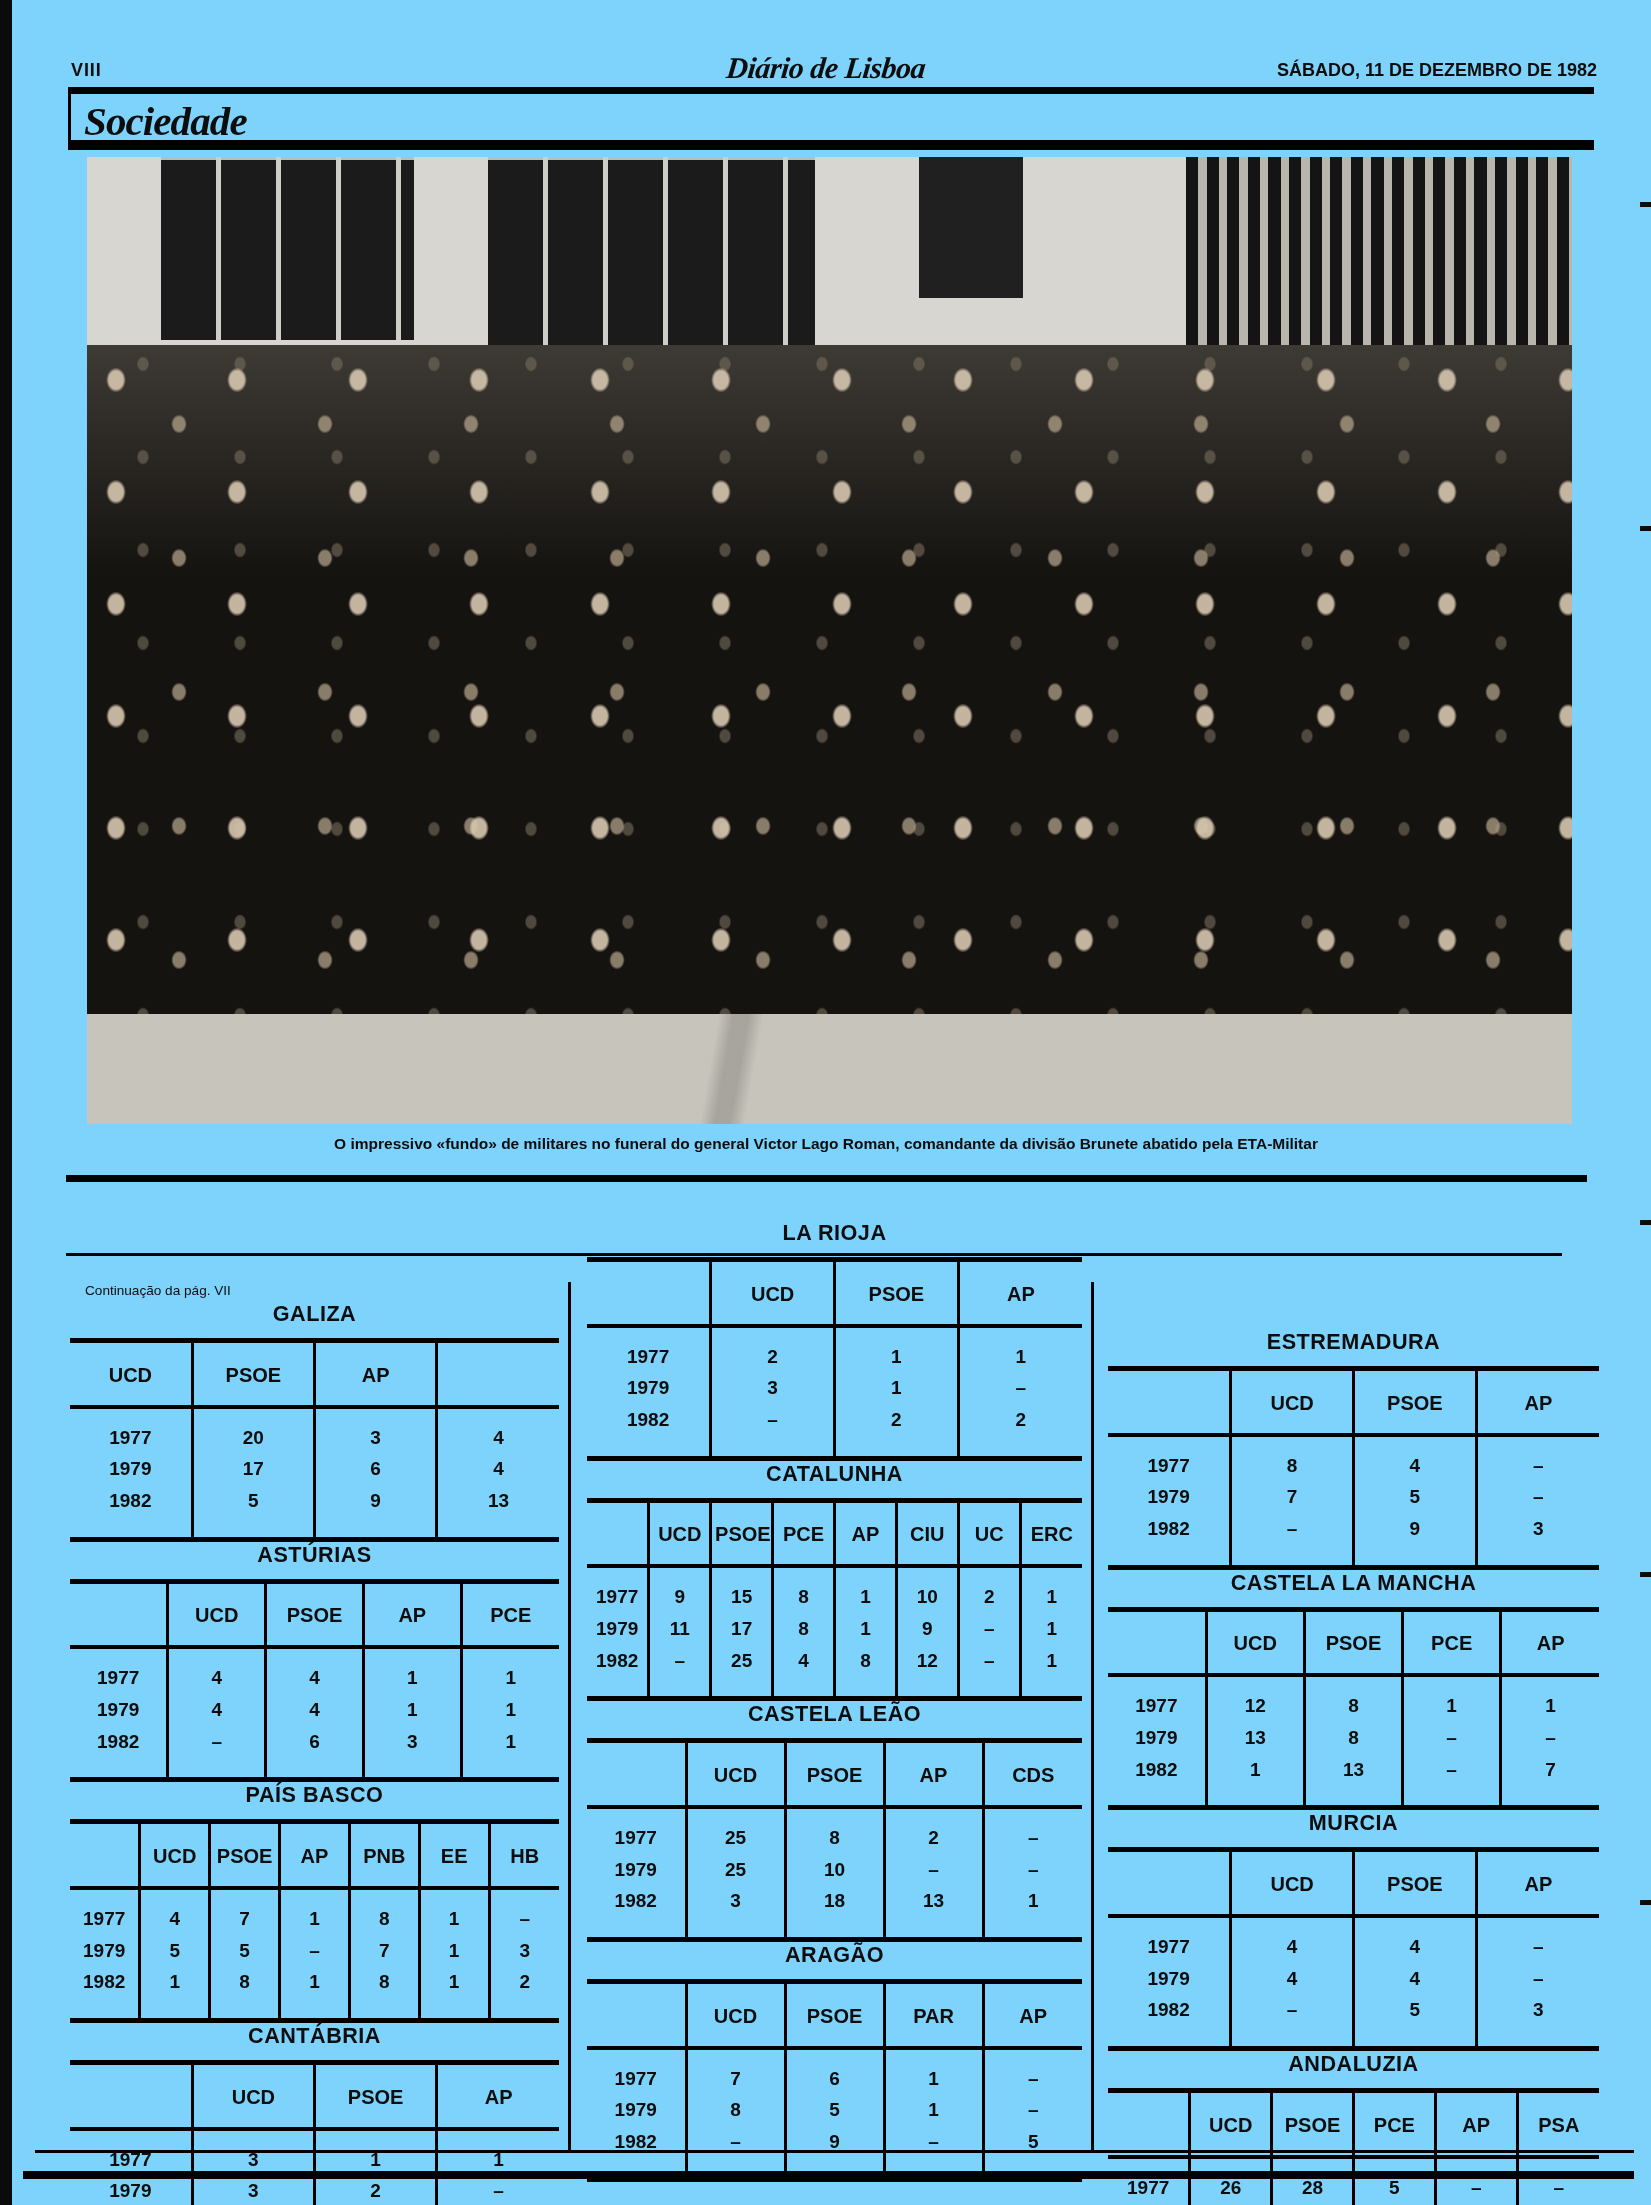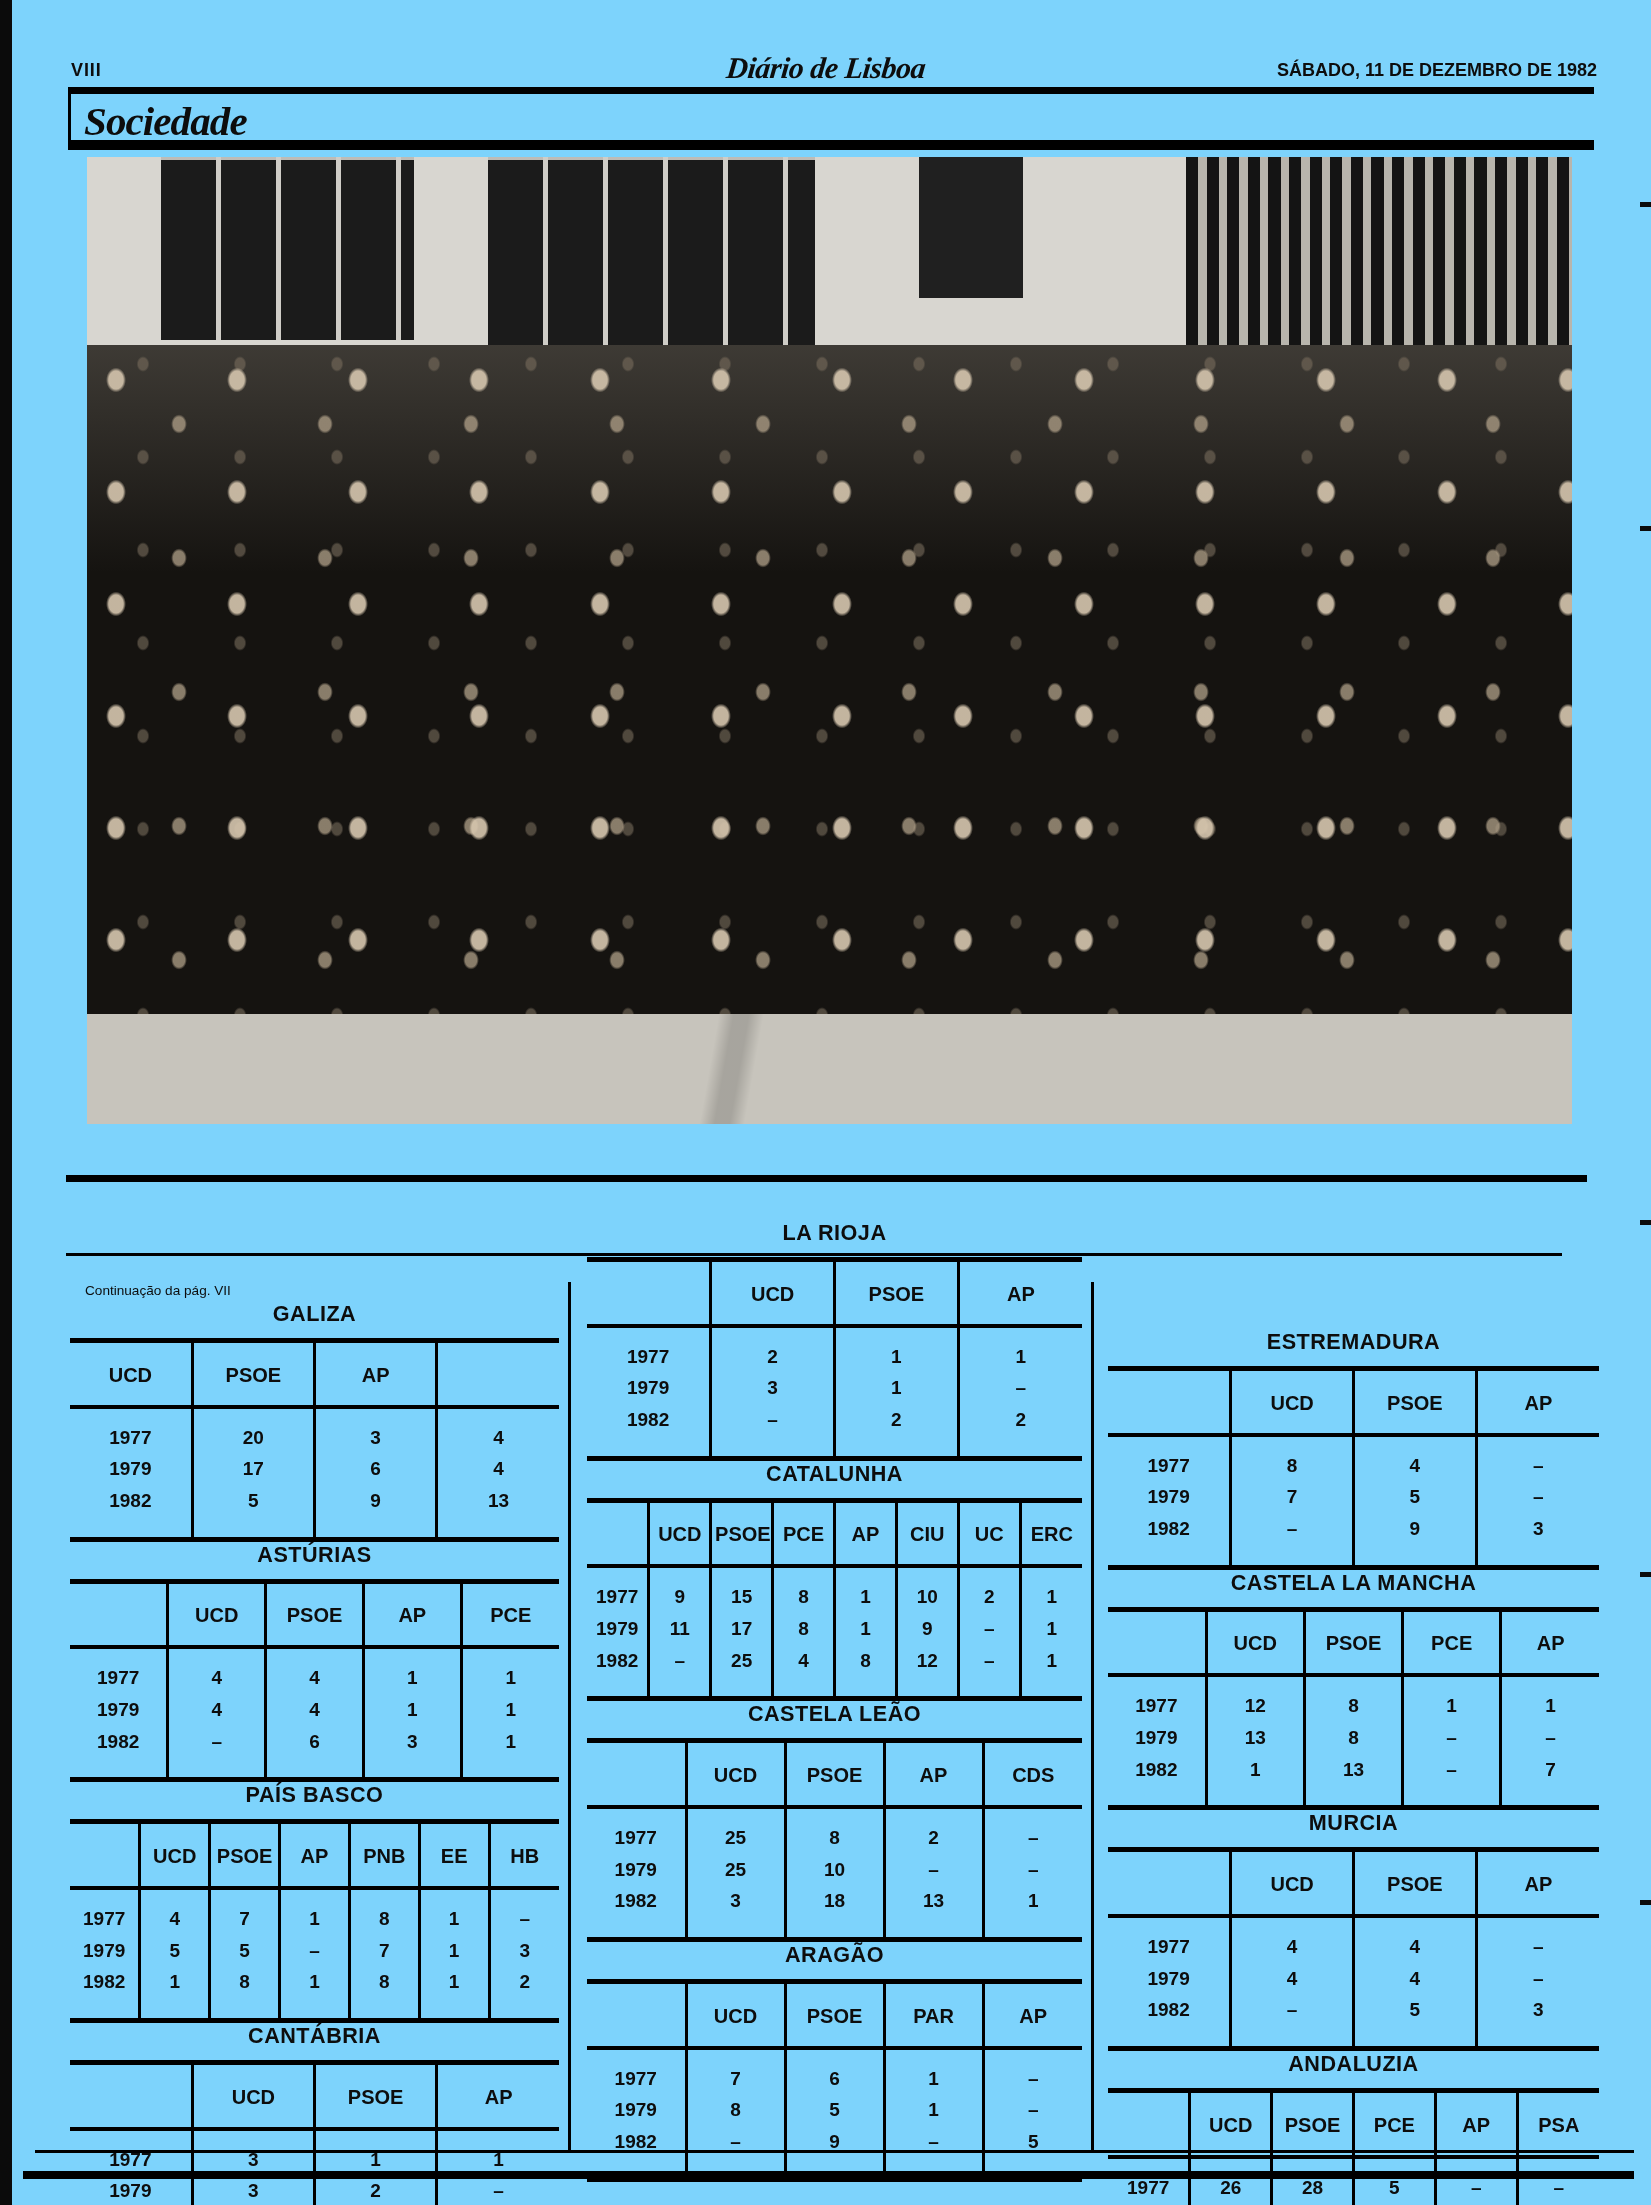--- a/index.html
+++ b/index.html
@@ -103,20 +103,21 @@
 
   <div class="abs" id="photo">
     <div class="abs" id="photo-sky"></div>
     <div class="abs winblock" id="win-left"></div>
     <div class="abs winblock" id="win-mid"></div>
     <div class="abs" id="win-small"></div>
     <div class="abs" id="railing"></div>
     <div class="abs" id="crowd"></div>
     <div class="abs" id="pavement"></div>
   </div>
+  <div class="abs" id="photo-caption">O impressivo «fundo» de militares no funeral do general Victor Lago Roman, comandante da divisão Brunete abatido pela ETA-Militar</div>
 
   <div class="abs rule" id="headline-rule-top"></div>
   <div class="abs rule" id="headline-rule-bottom"></div>
   <div class="abs" id="continuation-note">Continuação da pág. VII</div>
 
   <div class="tcol" id="col-0">
       <div>
         <div class="tbltitle">GALIZA</div>
         <table class="tbl">
           <thead>

